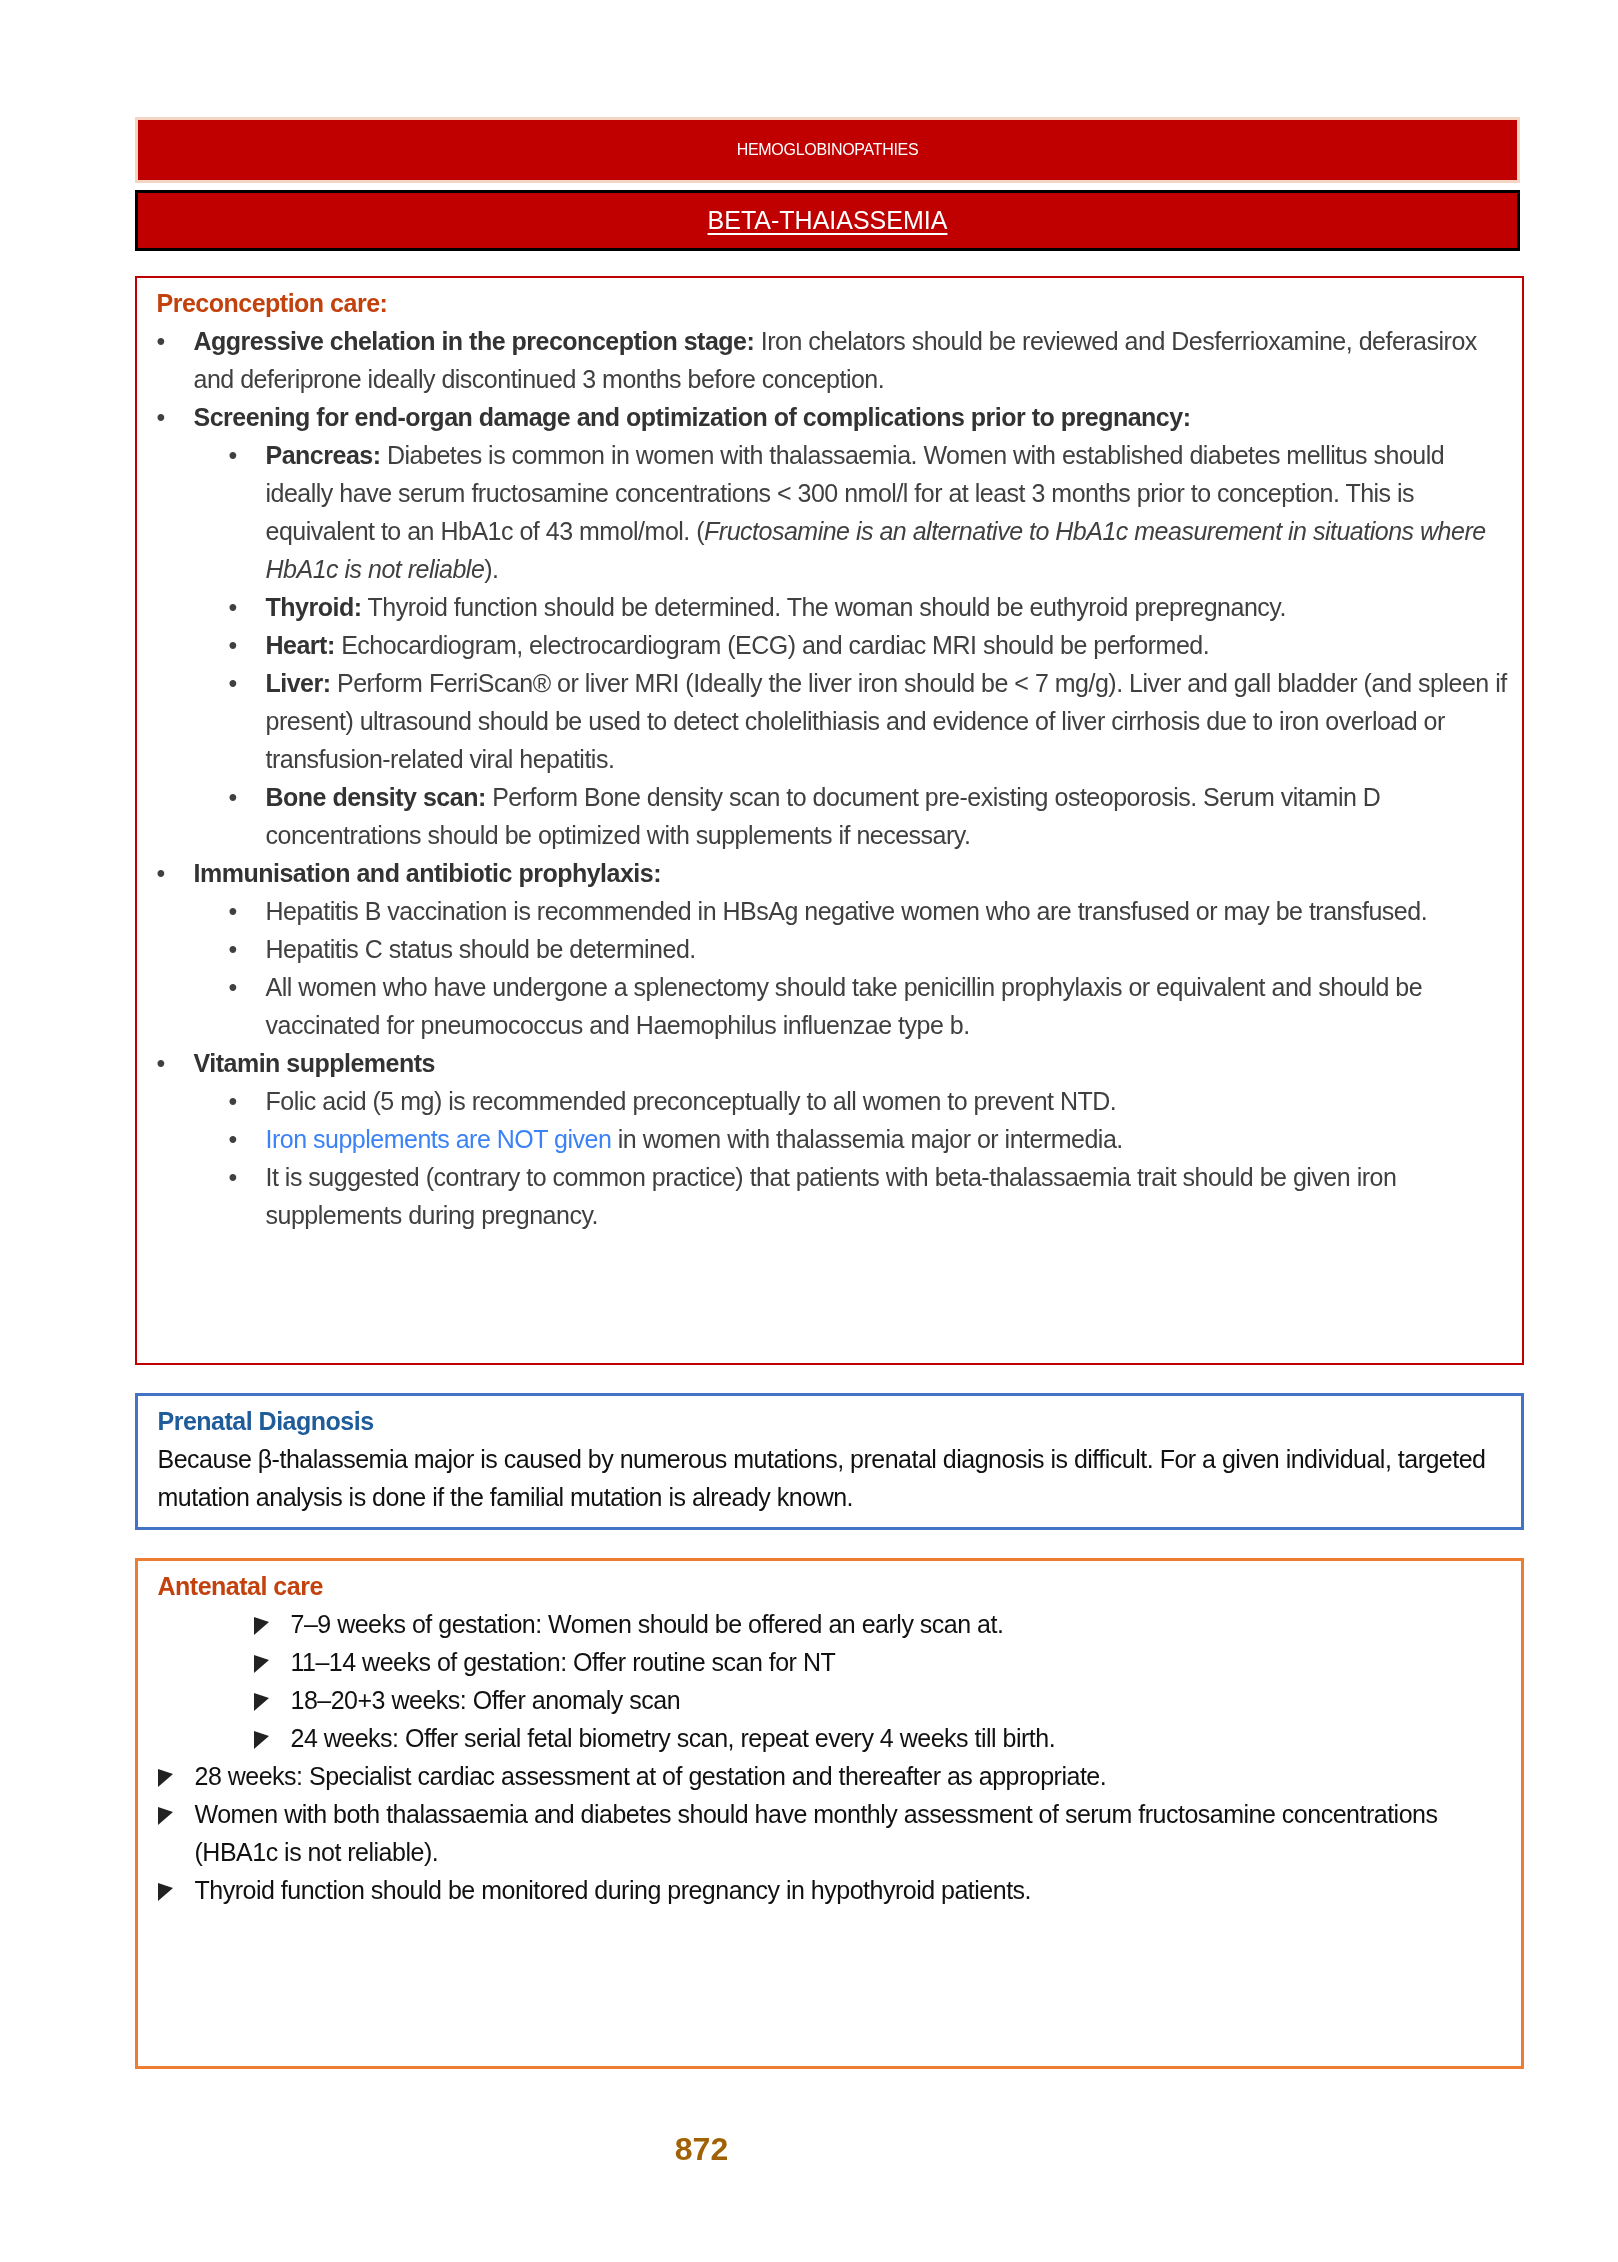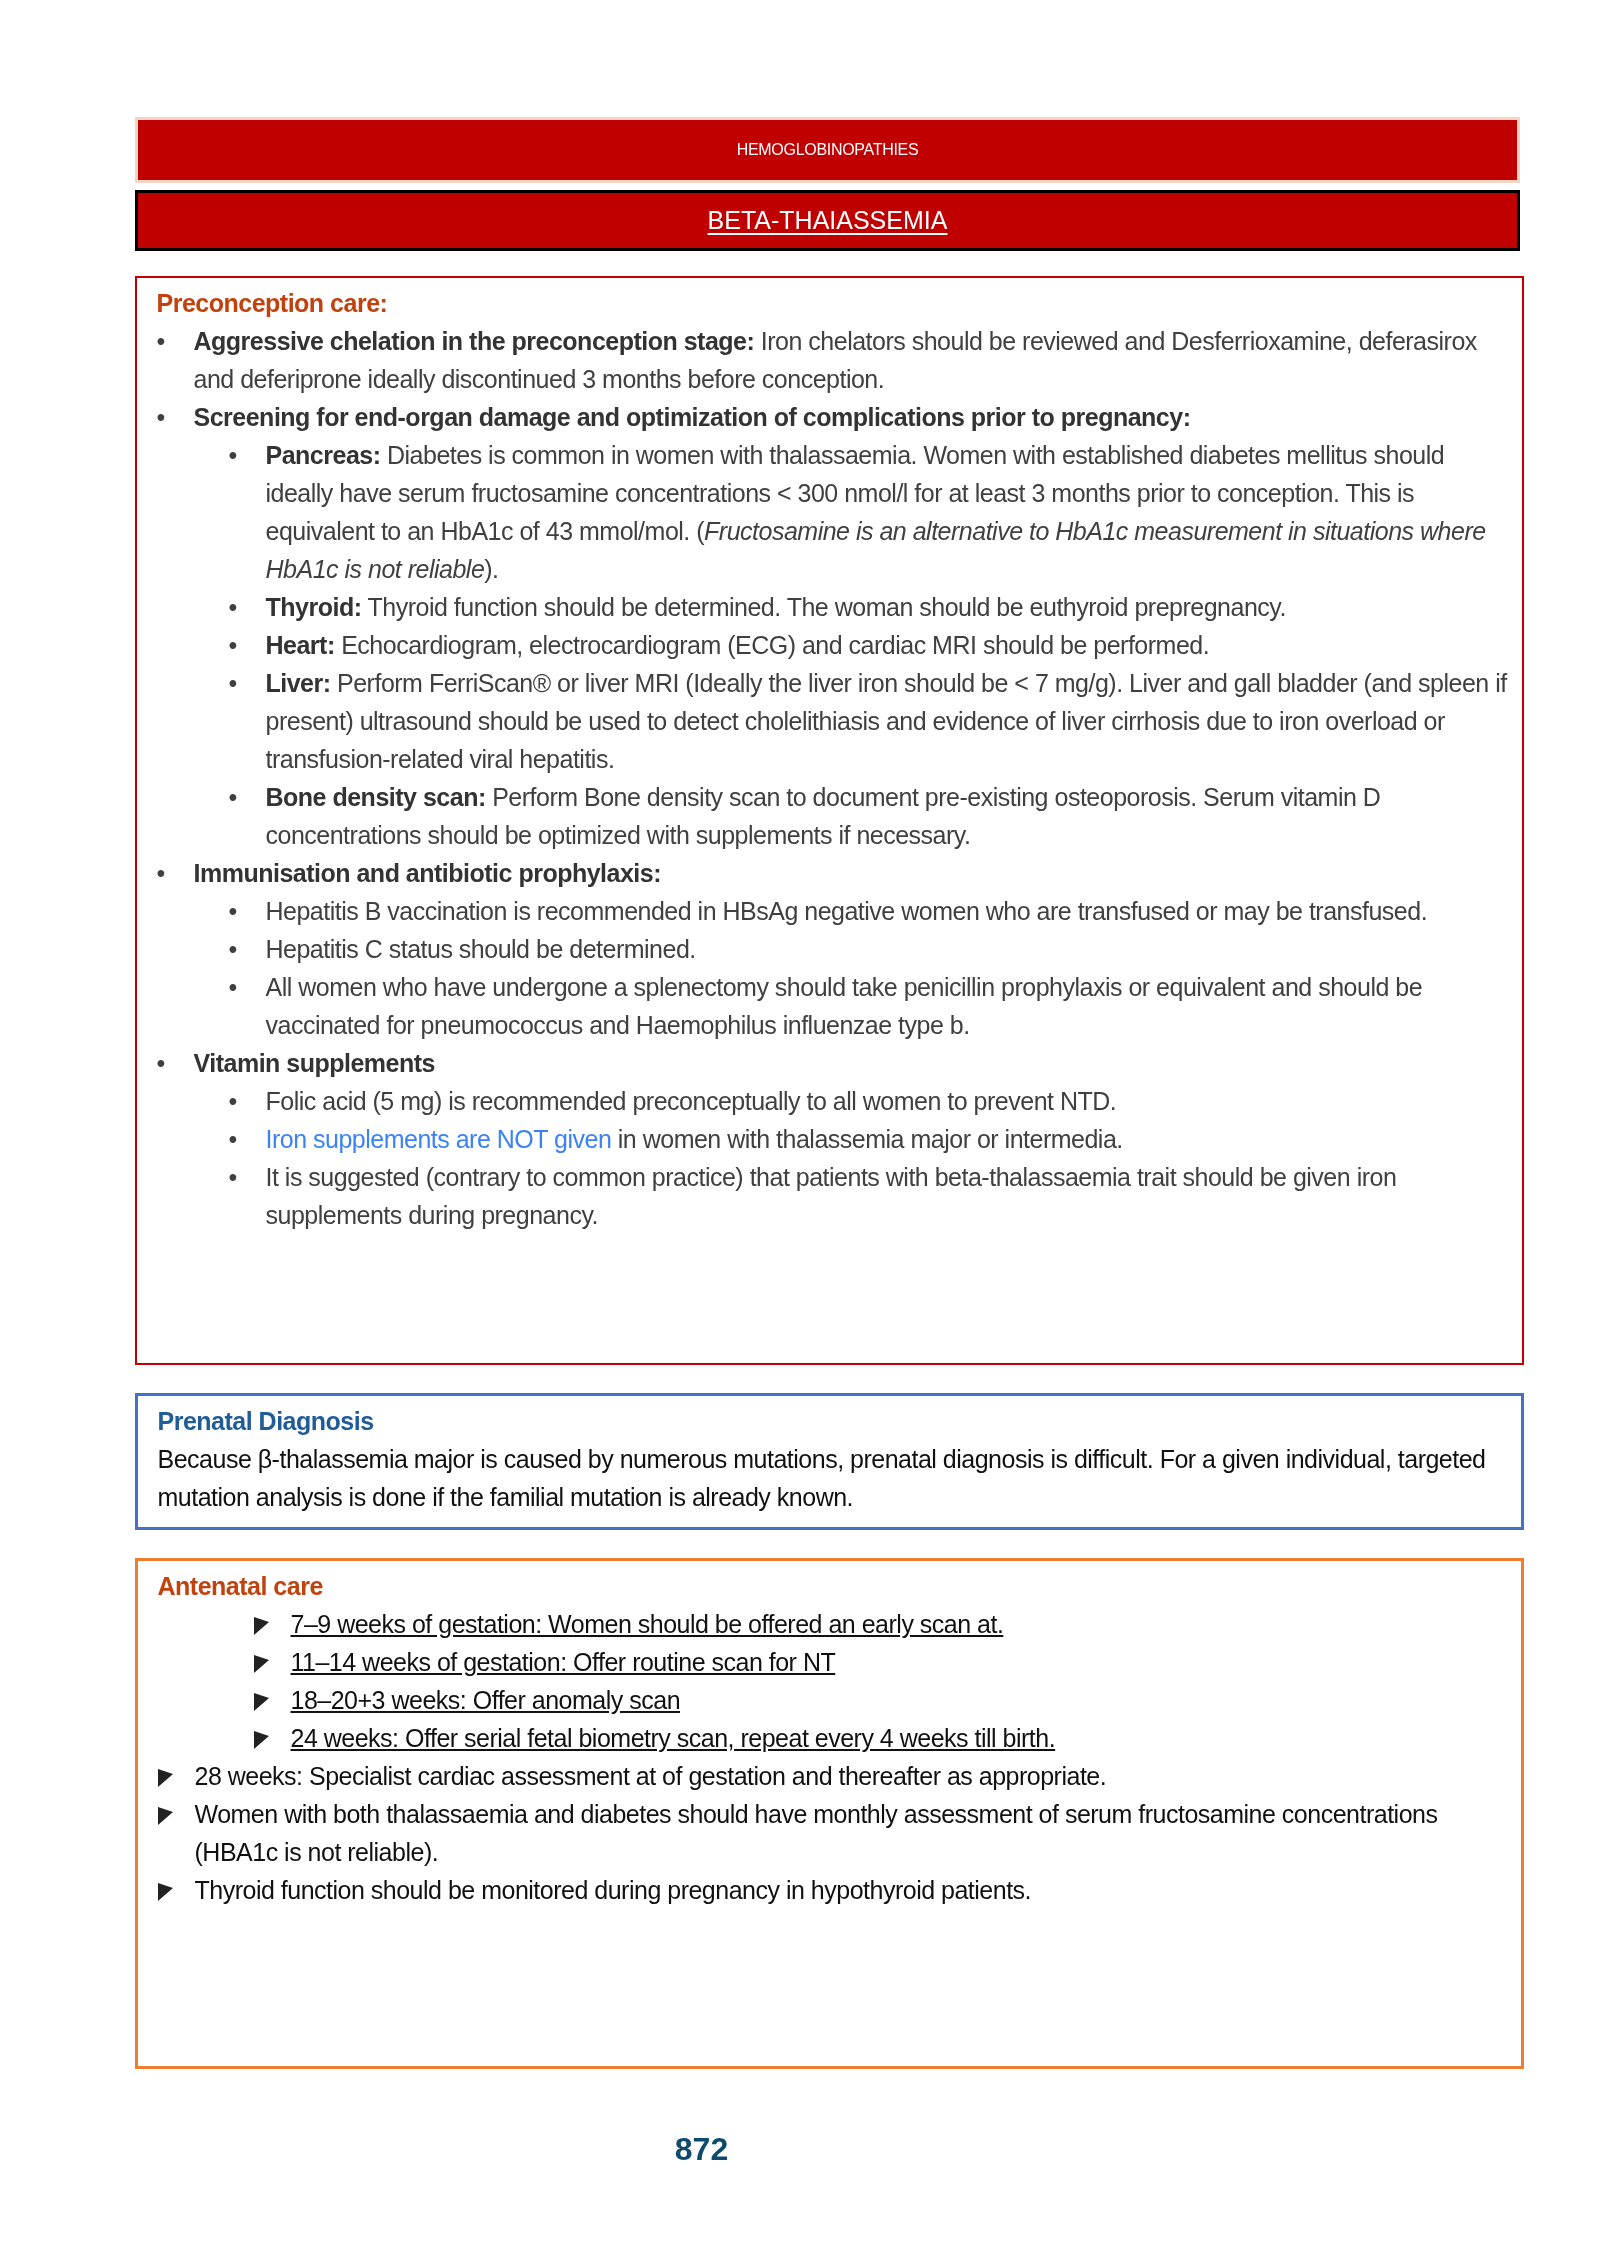--- a/index.html
+++ b/index.html
@@ -19,26 +19,26 @@
   .black { color: #3b82f6; }
   .it { font-style: italic; }
   ul { margin: 0; padding: 0; list-style: none; }
   li { position: relative; }
   .l1 { padding-left: 37px; }
   .l2 { padding-left: 109px; }
   .bul { position: absolute; top: 0; }
   .l1 > .bul { left: 0; }
   .l2 > .bul { left: 72px; }
   .arr1 { padding-left: 37px; }
-  .arr2 { padding-left: 133px; text-decoration: underline; }
+  .arr2 { padding-left: 133px; }
   .arr1 > .bul { left: 0; }
   .arr2 > .bul { left: 96px; }
   .arrow { display: inline-block; width: 0; height: 0; border-top: 9.8px solid transparent; border-bottom: 9.8px solid transparent; border-left: 15.6px solid #222; margin-top: 9.8px; transform: skewY(-15deg); }
   .body-text { color: #111; }
-  .page-num { position: absolute; top: 2131px; left: 0; width: 1403px; text-align: center; font-size: 32px; font-weight: bold; color: #0c4a6e; }
+  .page-num { position: absolute; top: 2131px; left: 0; width: 1403px; text-align: center; font-size: 32px; font-weight: bold; color: #a16207; }
 </style>
 </head>
 <body>
 
 <div class="hdr hdr1">
   <span>HEMOGLOBINOPATHIES</span>
 </div>
 <div class="hdr hdr2">
   <span>BETA-THAIASSEMIA</span>
 </div>

